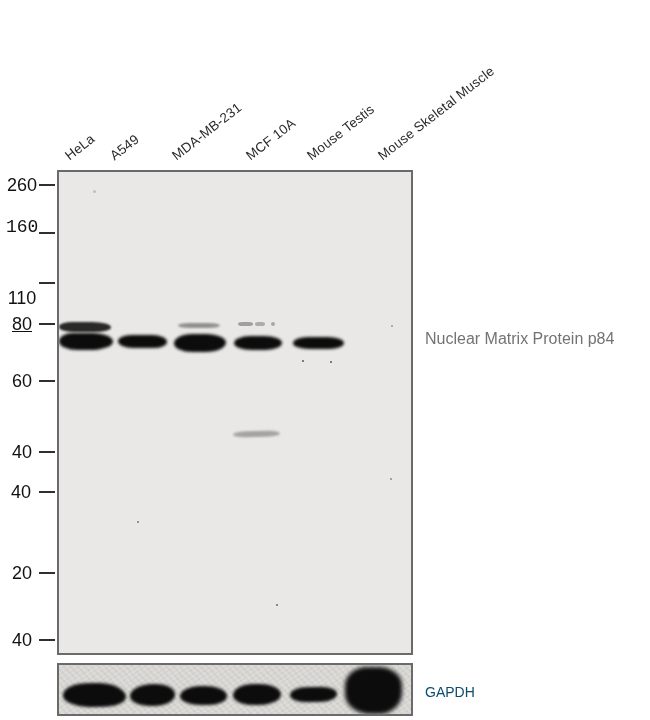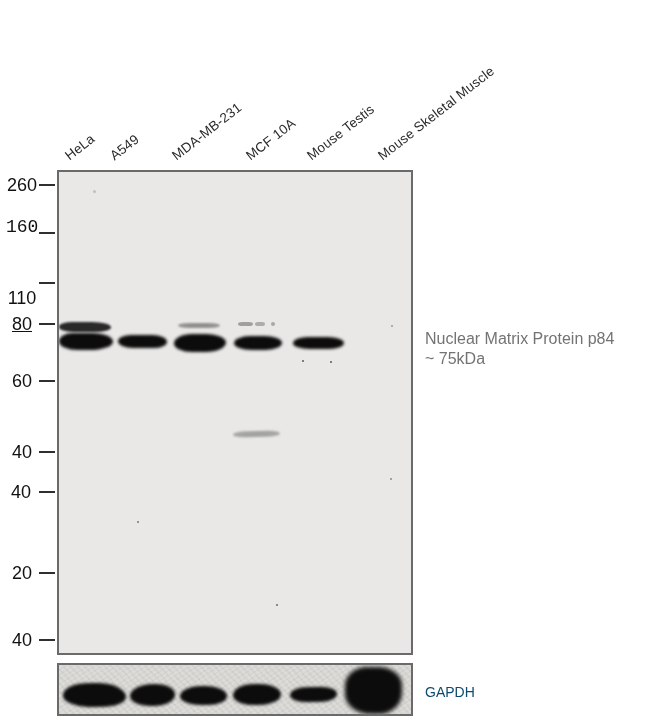--- a/index.html
+++ b/index.html
@@ -87,21 +87,20 @@
       <div class="speck" style="left: 243px; top: 188px; width: 2px; height: 2px; background: rgb(90, 90, 90); border-radius: 50%; filter: blur(0.4px);"></div>
       <div class="speck" style="left: 271px; top: 189px; width: 2px; height: 2px; background: rgb(90, 90, 90); border-radius: 50%; filter: blur(0.4px);"></div>
       <div class="speck" style="left: 331px; top: 306px; width: 2px; height: 2px; background: rgb(138, 138, 138); border-radius: 50%; filter: blur(0.4px);"></div>
       <div class="speck" style="left: 78px; top: 349px; width: 2px; height: 2px; background: rgb(120, 120, 120); border-radius: 50%; filter: blur(0.4px);"></div>
       <div class="speck" style="left: 217px; top: 432px; width: 2px; height: 2px; background: rgb(106, 106, 106); border-radius: 50%; filter: blur(0.4px);"></div>
       <div class="speck" style="left: 114px; top: 481px; width: 2px; height: 2px; background: rgb(138, 138, 138); border-radius: 50%; filter: blur(0.4px);"></div>
     </div>
 
   <div class="annotation">
     <div>Nuclear Matrix Protein p84</div>
-    <div>~ 75kDa</div>
   </div>
 
   <div class="panel panel-control" id="control-panel">
       <div class="band" style="left: 4px; top: 18px; width: 63px; height: 24px; background: rgb(12, 12, 12); border-radius: 45% 55% 42% 58% / 55% 70% 45% 55%; filter: blur(1.8px); transform: rotate(-1deg);"></div>
       <div class="band" style="left: 71px; top: 19px; width: 45px; height: 22px; background: rgb(12, 12, 12); border-radius: 60% 45% 55% 48% / 65% 50% 60% 48%; filter: blur(1.8px); transform: rotate(1.5deg);"></div>
       <div class="band" style="left: 121px; top: 21px; width: 47px; height: 19px; background: rgb(12, 12, 12); border-radius: 50% 55% 45% 52% / 60% 62% 52% 55%; filter: blur(1.8px); transform: rotate(-0.6deg);"></div>
       <div class="band" style="left: 174px; top: 19px; width: 48px; height: 21px; background: rgb(12, 12, 12); border-radius: 52% 48% 55% 45% / 62% 55% 58% 52%; filter: blur(1.8px); transform: rotate(0.8deg);"></div>
       <div class="band" style="left: 231px; top: 22px; width: 47px; height: 15px; background: rgb(12, 12, 12); border-radius: 50% / 75% 70%; filter: blur(1.6px); transform: rotate(-1deg);"></div>
       <div class="band" style="left: 286px; top: 2px; width: 57px; height: 47px; background: rgb(12, 12, 12); border-radius: 38% 42% 40% 45% / 40% 38% 45% 42%; filter: blur(2.2px);"></div>
     </div>

